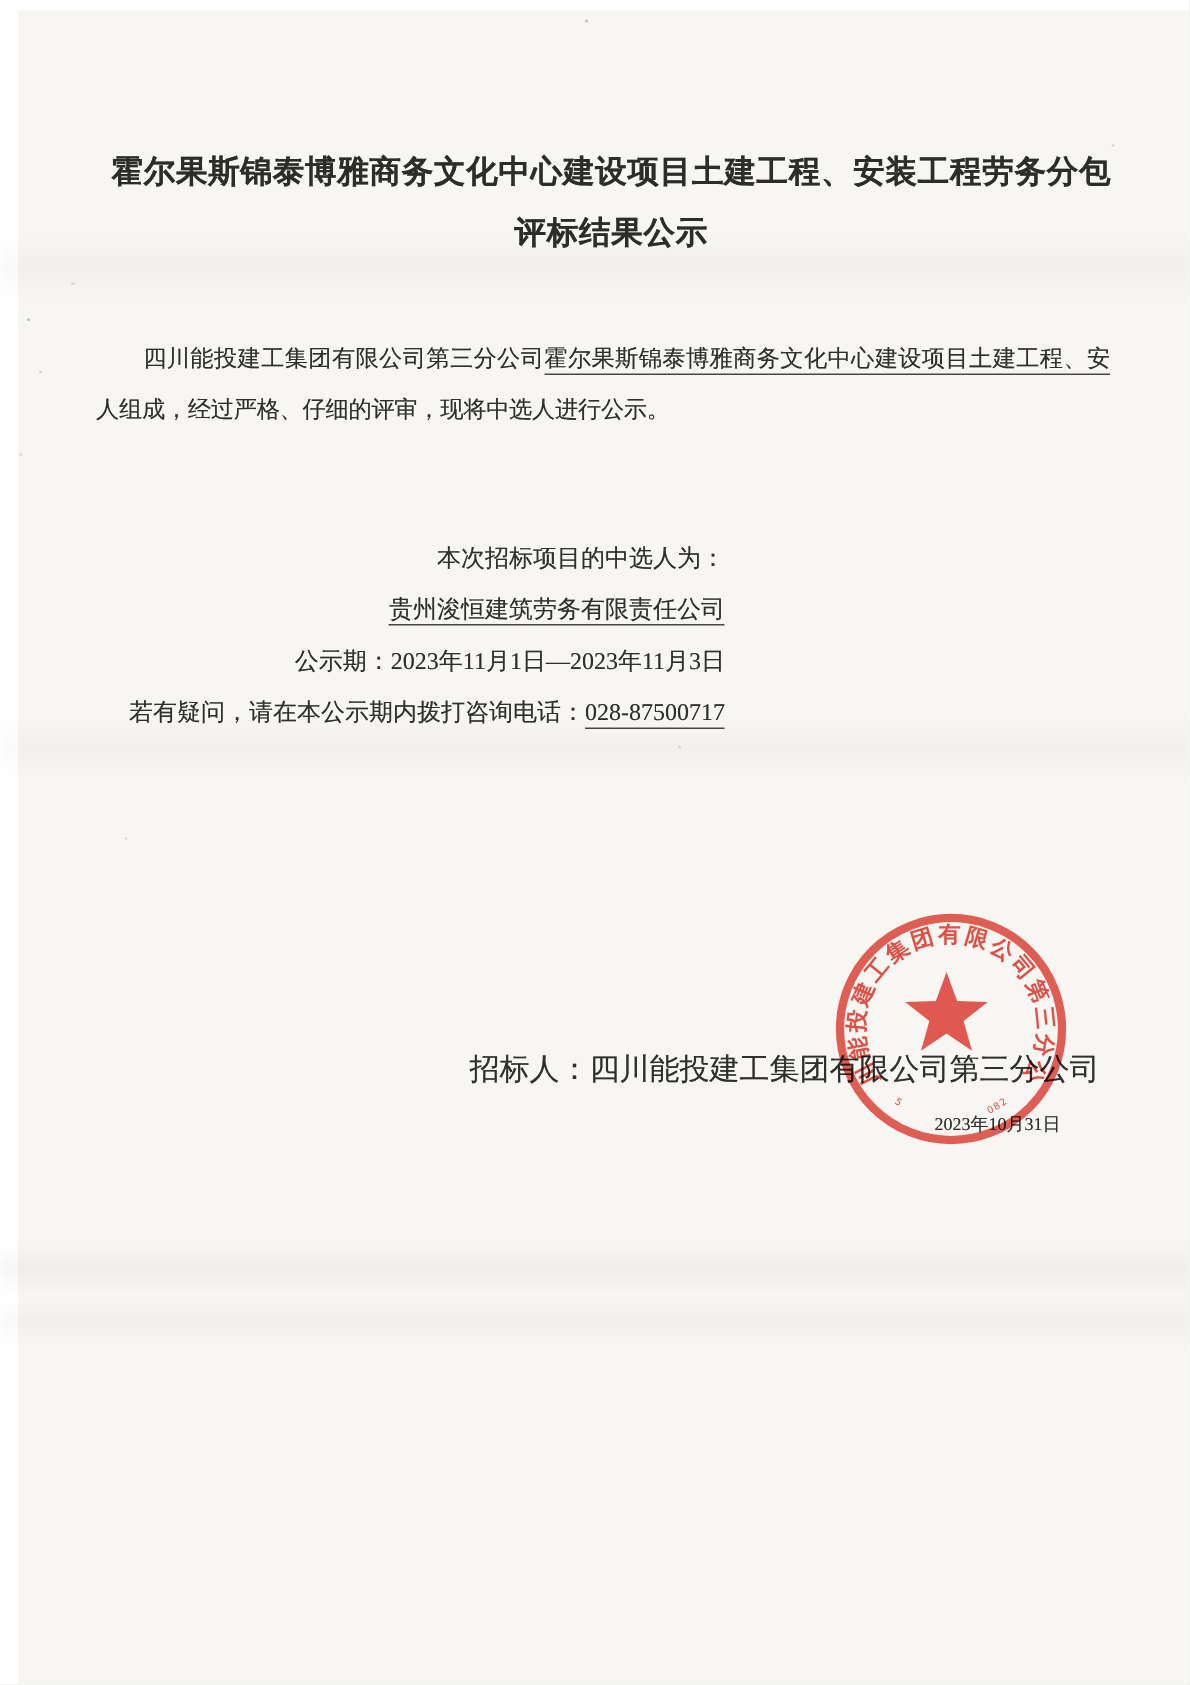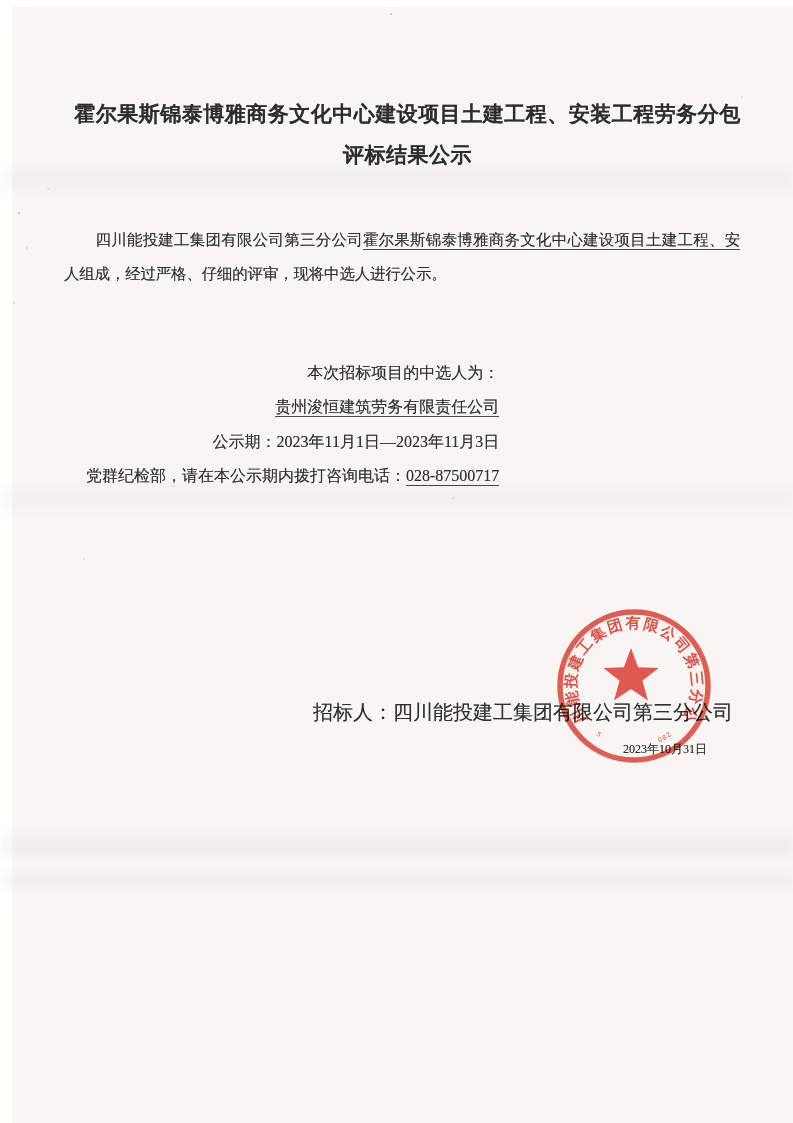--- a/index.html
+++ b/index.html
@@ -81,21 +81,21 @@
 
   <div class="para doc-text">
     <div class="ln jline"><span class="indent"></span><span>四川能投建工集团有限公司第三分公司</span><span class="u">霍尔果斯锦泰博雅商务文化中心建设项目土建工程、安</span></div>
     <div class="ln">人组成，经过严格、仔细的评审，现将中选人进行公示。</div>
   </div>
 
   <div class="mid doc-text">
     <div>本次招标项目的中选人为：</div>
     <div><span class="u">贵州浚恒建筑劳务有限责任公司</span></div>
     <div>公示期：2023年11月1日—2023年11月3日</div>
-    <div><span>党群纪检部，请在本公示期内拨打咨询电话：</span><span class="u">028-87500717</span></div>
+    <div><span>若有疑问，请在本公示期内拨打咨询电话：</span><span class="u">028-87500717</span></div>
   </div>
 
   <div class="bidder doc-text">招标人：四川能投建工集团有限公司第三分公司</div>
   <div class="fdate doc-text">2023年10月31日</div>
 
   <svg class="seal" viewBox="0 0 160 160" xmlns="http://www.w3.org/2000/svg">
     <defs>
       <path id="ringPath" d="M 31.4 111.6 A 58 58 0 1 1 128.6 111.6" fill="none"></path>
       <path id="codePath" d="M 40.1 127.5 A 62 62 0 0 0 119.9 127.5" fill="none"></path>
     </defs>

